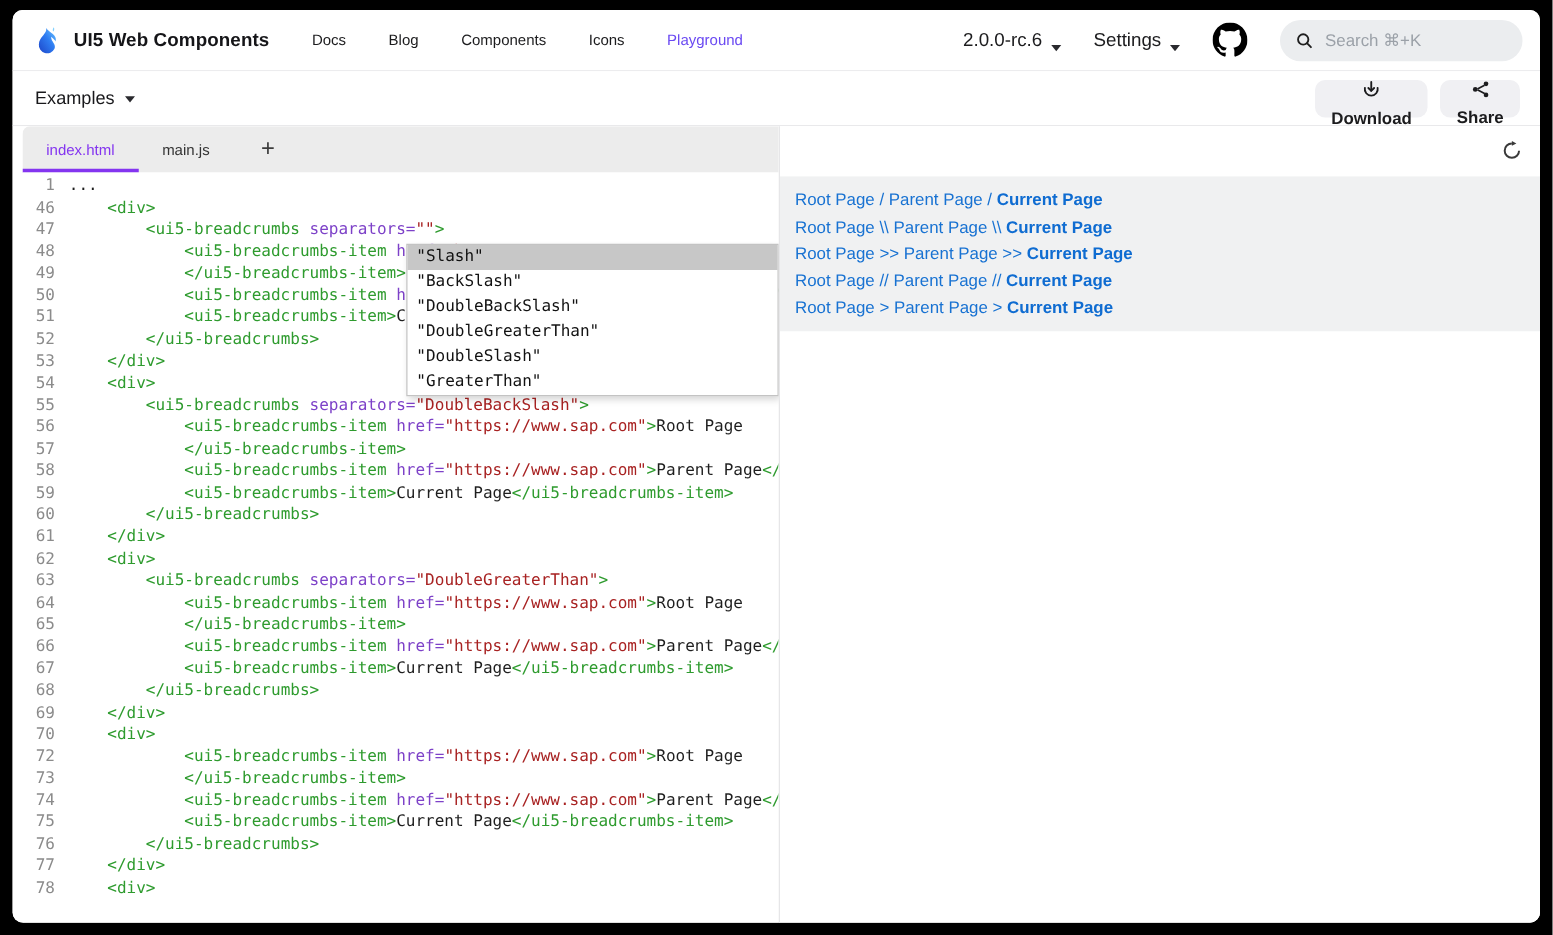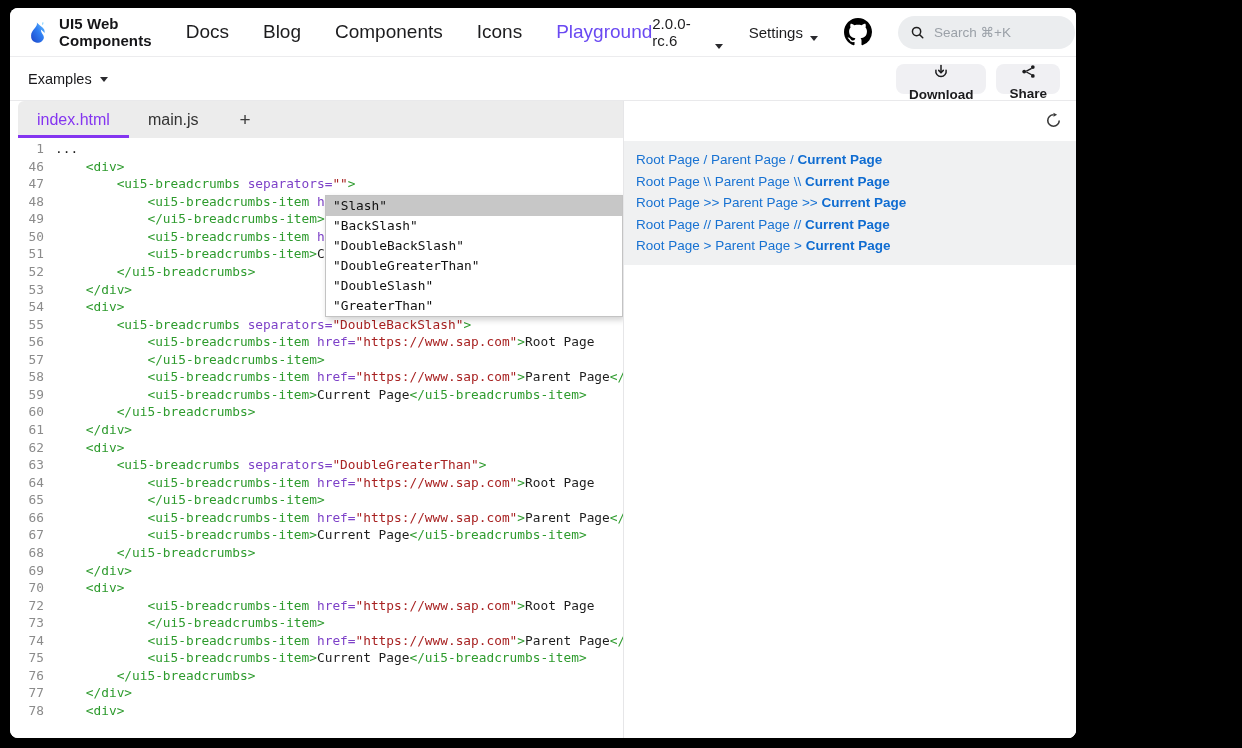--- a/index.html
+++ b/index.html
@@ -1,27 +1,27 @@
 <!DOCTYPE html>
 <html><head>
 <meta charset="utf-8">
 <style>
   html,body{margin:0;padding:0;}
   body{width:1242px;height:748px;background:#000;position:relative;overflow:hidden;
        font-family:"Liberation Sans",sans-serif;-webkit-font-smoothing:antialiased;}
-  .app{position:absolute;left:10px;top:8px;width:1066px;height:730px;background:#fff;
+  .app{position:absolute;left:10px;top:8px;width:1222px;height:730px;background:#fff;
        border-radius:8px;overflow:hidden;}
 
   
   .navbar{height:48px;display:flex;align-items:center;padding:0 14px 0 8px;
           border-bottom:1px solid #ececee;background:#fff;}
   .brand-wrap{display:flex;align-items:center;gap:8px;margin-left:6px;margin-right:34px;cursor:pointer;}
   .brand{font-size:15px;font-weight:700;color:#151518;letter-spacing:.1px;}
   .nav-links{display:flex;align-items:center;gap:34px;}
-  .nav-link{font-size:19px;color:#1c1c1e;font-weight:500;cursor:pointer;}
+  .nav-link{font-size:12px;color:#1c1c1e;font-weight:500;cursor:pointer;}
   .nav-link.active{color:#6a49f2;}
   .nav-right{margin-left:auto;display:flex;align-items:center;gap:26px;}
   .menu-trigger{display:flex;align-items:flex-end;gap:7px;font-size:15px;font-weight:500;
                 color:#1c1c1e;cursor:pointer;}
   .caret{width:0;height:0;border-left:4.5px solid transparent;border-right:4.5px solid transparent;
          border-top:5px solid #2a2a2e;margin-top:2px;}
   .gh{display:flex;align-items:center;cursor:pointer;}
   .search-pill{display:flex;align-items:center;gap:9px;width:170px;height:33px;border-radius:17px;
                background:#ebedef;padding:0 12px;cursor:text;}
   .search-ph{font-size:13.5px;color:#9ba1a8;}
@@ -32,21 +32,21 @@
   .examples{display:flex;align-items:center;gap:8px;font-size:14.5px;font-weight:500;
             color:#19191c;cursor:pointer;}
   .toolbar-right{margin-left:auto;display:flex;align-items:center;gap:10px;}
   .tbtn{display:flex;align-items:center;gap:7px;height:30px;padding:0 13px;border-radius:8px;
         background:#f0f0f3;font-size:13.5px;font-weight:600;color:#1c1c1e;cursor:pointer;border:none;flex-direction:column;}
 
   
   .main{position:relative;height:639px;background:#fff;}
   .editor-pane{position:absolute;left:8px;top:0;width:605px;height:639px;overflow:hidden;}
   .tabbar{height:37px;background:#ececec;border-radius:6px 0 0 0;display:flex;align-items:stretch;}
-  .tab{display:flex;align-items:center;padding:0 19px;font-size:16px;color:#333;
+  .tab{display:flex;align-items:center;padding:0 19px;font-size:12px;color:#333;
        cursor:pointer;position:relative;}
   .tab.active{color:#8435f0;}
   .tab.active::after{content:"";position:absolute;left:0;right:0;bottom:0;height:3px;background:#8435f0;}
   .tab-plus{display:flex;align-items:center;padding:0 14px;font-size:19px;color:#3c3c3c;
             cursor:pointer;margin-left:8px;font-weight:300;}
 
   .code{position:relative;height:602px;background:#fff;overflow:hidden;
         font-family:"DejaVu Sans Mono","Liberation Mono",monospace;font-size:12.8px;line-height:17.56px;}
   .code-inner{padding-top:2px;}
   .cl{display:flex;white-space:pre;}

